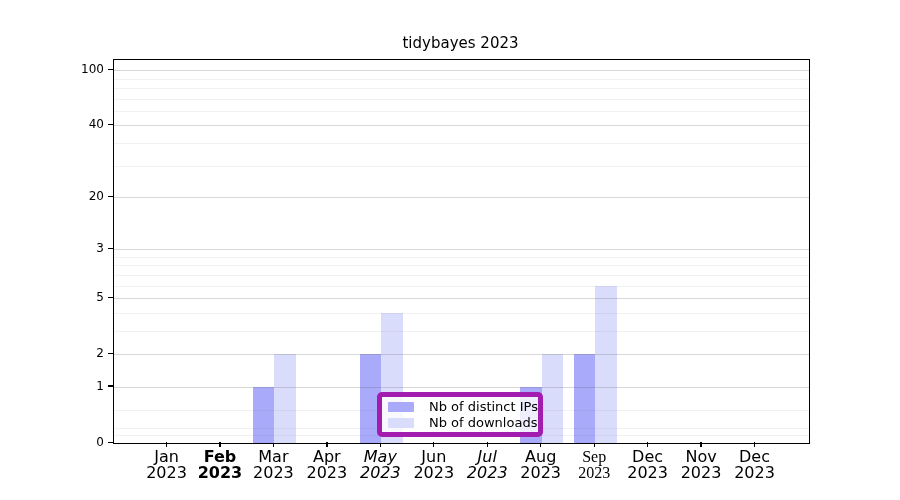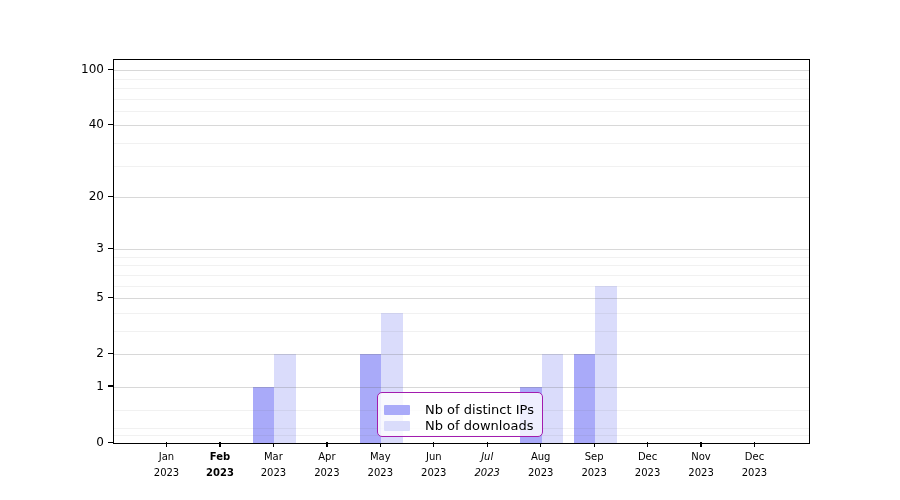--- a/index.html
+++ b/index.html
@@ -24,37 +24,38 @@
   .gridline.minor{background:rgba(100,100,100,0.09);}
   .bar{position:absolute;bottom:0;}
   .y-tick-label{
     position:absolute;left:0;width:104px;text-align:right;
     font-size:12px;line-height:16px;color:#000;
   }
   .y-tick-mark{position:absolute;width:5px;height:1.3px;background:#000;}
   .x-tick-mark{position:absolute;width:1.3px;height:5px;background:#000;}
   .x-tick-label{
     position:absolute;width:56px;text-align:center;
-    font-size:10px;line-height:16px;color:#000;
+    font-size:16px;line-height:16px;color:#000;
   }
   #legend{
     position:absolute;left:377px;top:392px;width:166px;height:45px;
-    box-sizing:border-box;border:1px solid #a21caf;border-radius:5px;
+    box-sizing:border-box;border:5px solid #a21caf;border-radius:5px;
     background:rgba(255,255,255,0.8);z-index:5;
-    display:flex;flex-direction:column;justify-content:flex-end;
+    display:flex;flex-direction:column;justify-content:center;
     padding:2px 8px 2px 6px;
   }
   .legend-row{display:flex;align-items:center;gap:15px;}
   .legend-swatch{width:26px;height:10px;border-radius:1px;flex:0 0 auto;}
   .legend-label{font-size:13px;line-height:16px;color:#000;white-space:nowrap;}
 </style>
 </head>
 <body>
 
 <div id="figure">
+  <div id="chart-title">tidybayes 2023</div>
 
   <div id="plot">
     <div id="bars-layer">
         <div class="bar" style="left: 139.038px; width: 21.3807px; height: 56.0007px; background: rgb(169, 170, 249);"></div>
         <div class="bar" style="left: 245.942px; width: 21.3807px; height: 88.759px; background: rgb(169, 170, 249);"></div>
         <div class="bar" style="left: 406.297px; width: 21.3807px; height: 56.0007px; background: rgb(169, 170, 249);"></div>
         <div class="bar" style="left: 459.749px; width: 21.3807px; height: 88.759px; background: rgb(169, 170, 249);"></div>
         <div class="bar" style="left: 160.419px; width: 21.3807px; height: 88.759px; background: rgb(218, 220, 251);"></div>
         <div class="bar" style="left: 267.322px; width: 21.3807px; height: 130.03px; background: rgb(218, 220, 251);"></div>
         <div class="bar" style="left: 427.678px; width: 21.3807px; height: 88.759px; background: rgb(218, 220, 251);"></div>
@@ -117,41 +118,41 @@
       <div class="x-tick-label" style="left: 245.419px; top: 449px;">
         <div>Mar</div>
         <div>2023</div>
       </div>
       <div class="x-tick-mark" style="left: 326.27px; top: 442px;"></div>
       <div class="x-tick-label" style="left: 298.87px; top: 449px;">
         <div>Apr</div>
         <div>2023</div>
       </div>
       <div class="x-tick-mark" style="left: 379.722px; top: 442px;"></div>
-      <div class="x-tick-label" style="left: 352.322px; top: 449px;">
+      <div class="x-tick-label" style="left: 352.322px; top: 449px; font-style: italic;">
         <div>May</div>
         <div>2023</div>
       </div>
       <div class="x-tick-mark" style="left: 433.174px; top: 442px;"></div>
       <div class="x-tick-label" style="left: 405.774px; top: 449px;">
         <div>Jun</div>
         <div>2023</div>
       </div>
       <div class="x-tick-mark" style="left: 486.626px; top: 442px;"></div>
       <div class="x-tick-label" style="left: 459.226px; top: 449px; font-style: italic;">
         <div>Jul</div>
         <div>2023</div>
       </div>
       <div class="x-tick-mark" style="left: 540.078px; top: 442px;"></div>
       <div class="x-tick-label" style="left: 512.678px; top: 449px;">
         <div>Aug</div>
         <div>2023</div>
       </div>
       <div class="x-tick-mark" style="left: 593.53px; top: 442px;"></div>
-      <div class="x-tick-label" style="left: 566.13px; top: 449px;">
+      <div class="x-tick-label" style="left: 566.13px; top: 449px; font-family: Liberation Serif, serif;">
         <div>Sep</div>
         <div>2023</div>
       </div>
       <div class="x-tick-mark" style="left: 646.981px; top: 442px;"></div>
       <div class="x-tick-label" style="left: 619.581px; top: 449px;">
         <div>Dec</div>
         <div>2023</div>
       </div>
       <div class="x-tick-mark" style="left: 700.433px; top: 442px;"></div>
       <div class="x-tick-label" style="left: 673.033px; top: 449px; text-align: center;">

